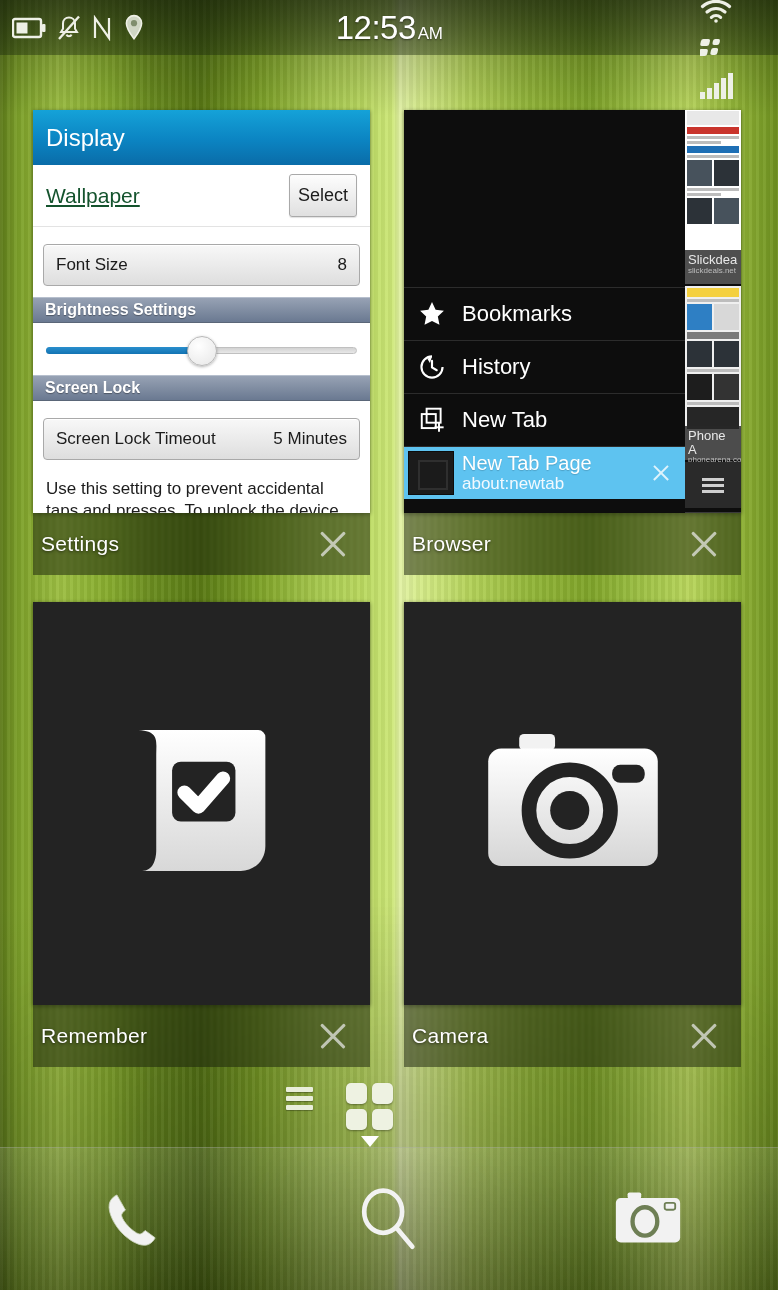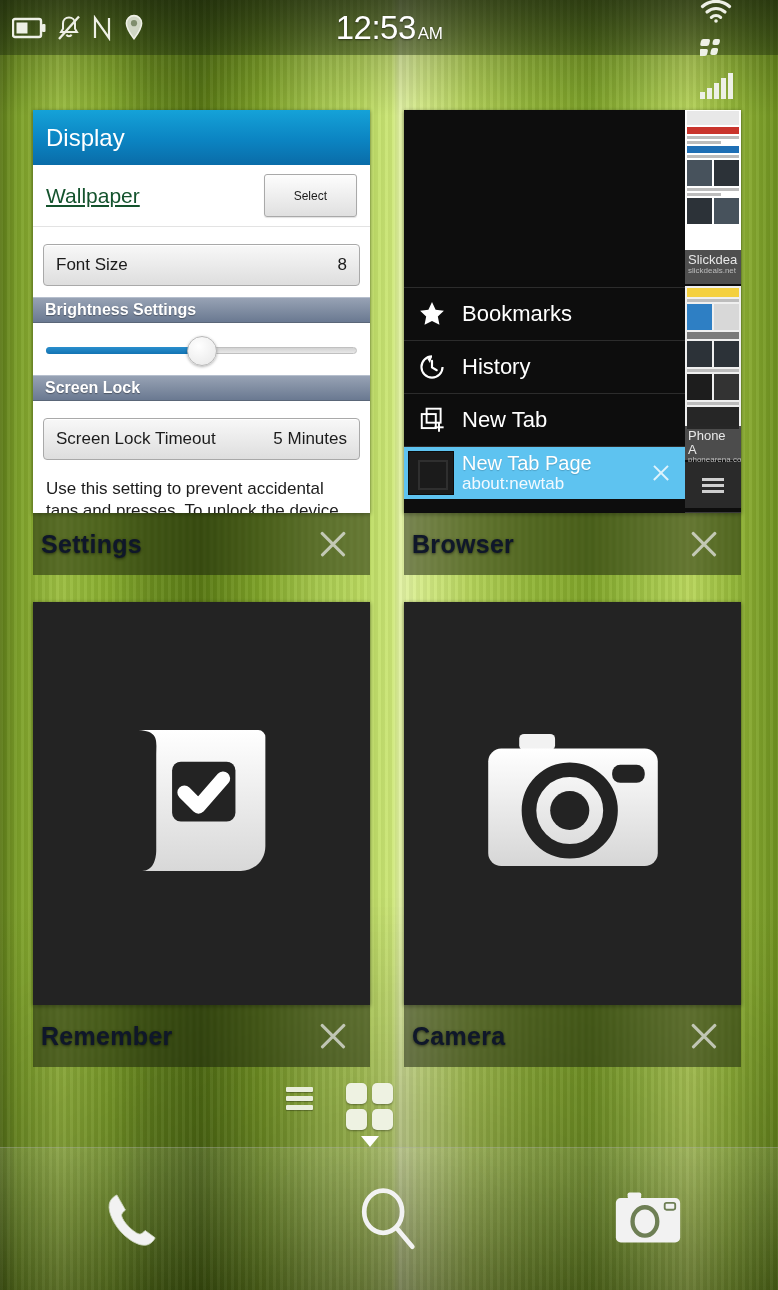--- a/index.html
+++ b/index.html
@@ -56,21 +56,21 @@
     background:#232323;
     box-shadow:0 1px 4px rgba(0,0,0,.45);
   }
   .card-label {
     height:62px; display:flex; align-items:center; justify-content:space-between;
     padding:0 20px 0 8px;
     background:rgba(22,30,10,0.50);
     backdrop-filter:blur(1px);
   }
   .card-label .title {
-    color:#0f172a; font-size:25px; font-weight:700;
+    color:#ffffff; font-size:21px; font-weight:400;
     text-shadow:0 1px 3px rgba(0,0,0,.6); letter-spacing:.3px;
   }
   .close-x { width:34px; height:34px; position:relative; opacity:.72; }
   .close-x:before,.close-x:after{
     content:""; position:absolute; left:50%; top:50%; width:33px; height:2.6px;
     background:#e9e9e9; border-radius:1px;
   }
   .close-x:before{ transform:translate(-50%,-50%) rotate(45deg); }
   .close-x:after { transform:translate(-50%,-50%) rotate(-45deg); }
 
@@ -85,25 +85,25 @@
     background:linear-gradient(180deg,#15a2d8 0%,#0b84c2 55%,#0a6ca8 100%);
     color:#fff; font-size:24px;
   }
   .set-white { background:#fff; }
   .row-wall {
     height:62px; display:flex; align-items:center; justify-content:space-between;
     padding:0 13px; border-bottom:1px solid #e3e3e3;
   }
   .row-wall .lbl { font-size:21px; color:#14532d;text-decoration:underline; }
   .btn-select {
-    min-width:66px; height:43px; padding:0 29px;
+    min-width:66px; height:43px; padding:0 8px;
     display:flex; align-items:center; justify-content:center;
     background:linear-gradient(180deg,#fdfdfd,#e0e0e0);
     border:1px solid #a9a9a9; border-radius:3px;
-    font-size:12px; color:#1c1c1c;
+    font-size:18px; color:#1c1c1c;
     box-shadow:0 1px 1px rgba(0,0,0,.12);
   }
   .field {
     margin:17px 10px 11px 10px; height:42px;
     display:flex; align-items:center; justify-content:space-between;
     padding:0 12px;
     background:linear-gradient(180deg,#f8f8f8,#dedede);
     border:1px solid #a9a9a9; border-radius:4px;
     font-size:17px; color:#1c1c1c;
     box-shadow:inset 0 1px 0 #fff;

